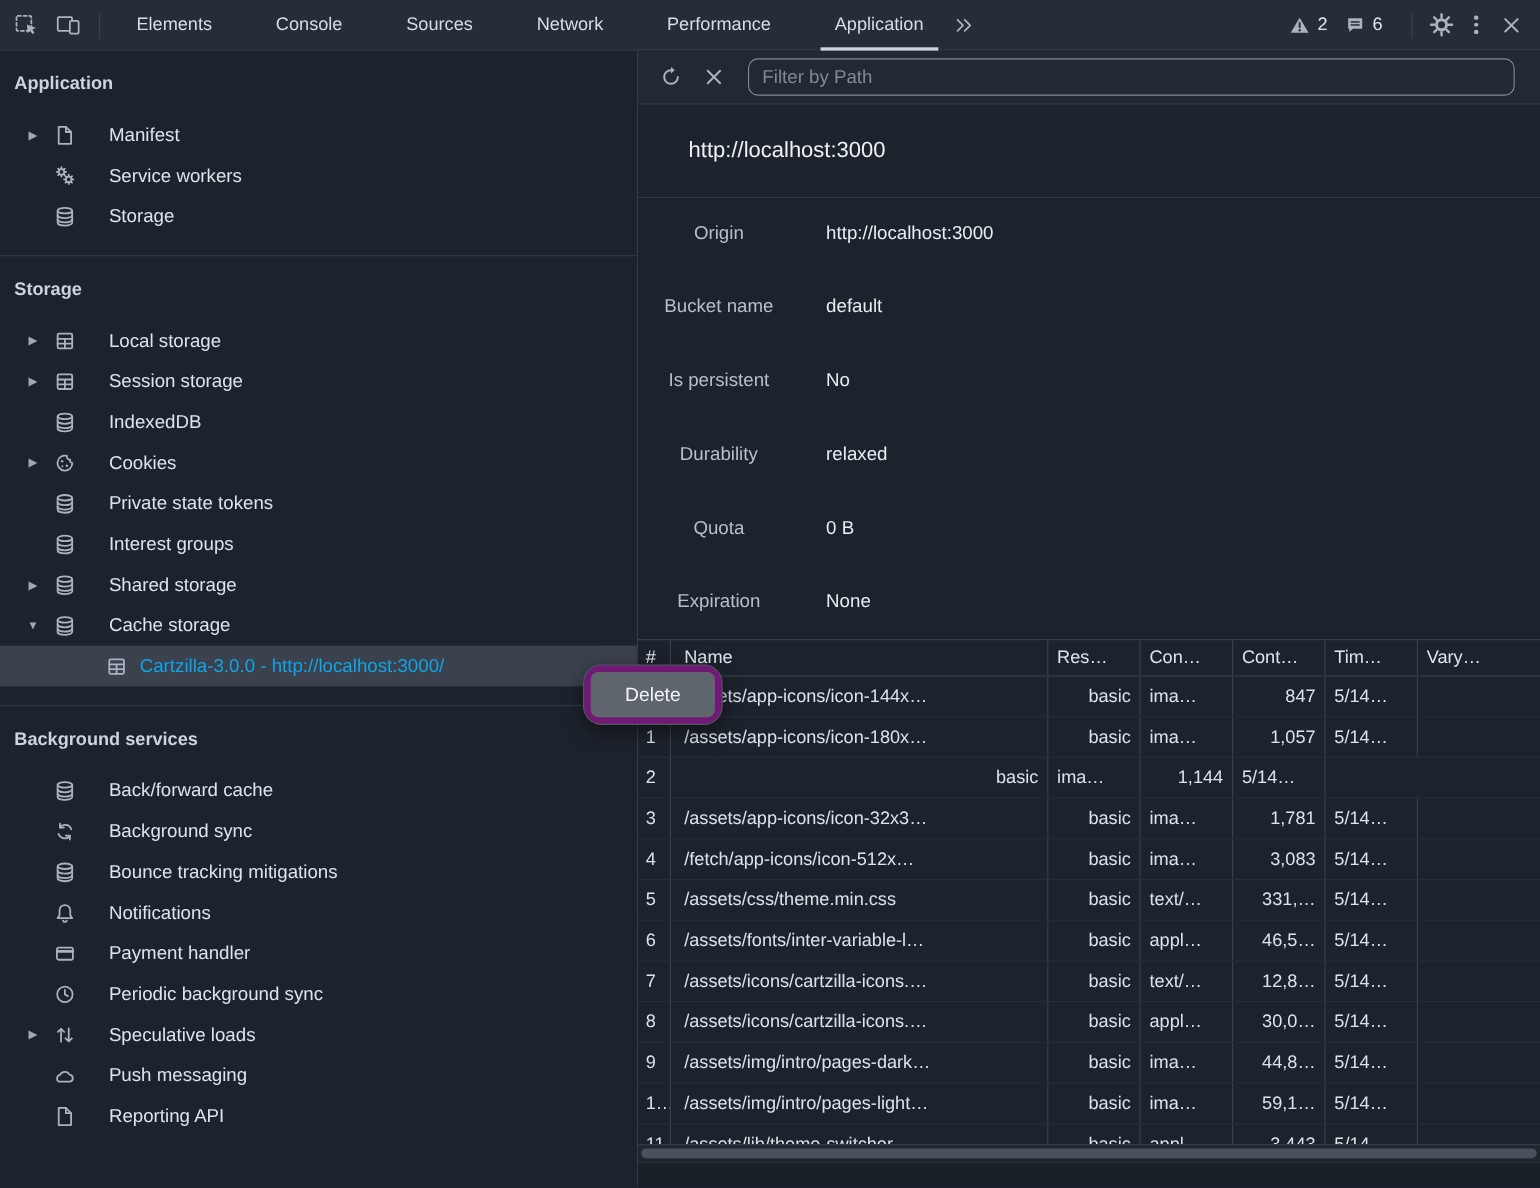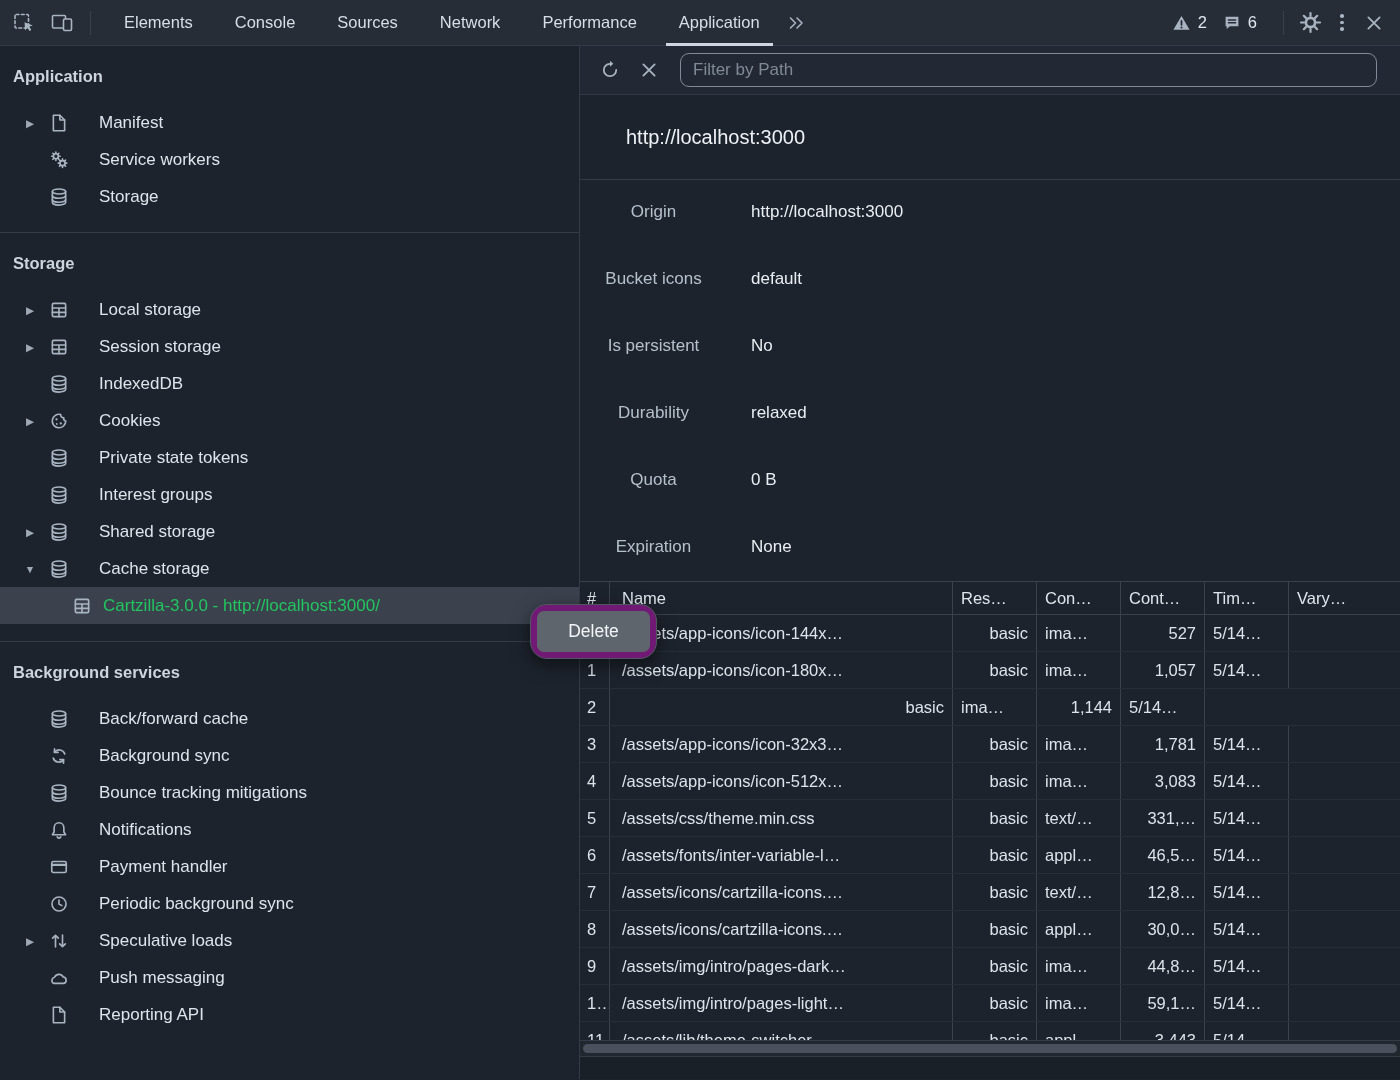--- a/index.html
+++ b/index.html
@@ -10,21 +10,21 @@
   }
   *{box-sizing:border-box; margin:0; padding:0;}
   body{background:#000; font-family:"Liberation Sans","DejaVu Sans",sans-serif;}
   .devtools{position:relative; width:1400px; height:1080px; background:var(--bg); color:var(--text); overflow:hidden;}
 
   
   .top-toolbar{height:46px; background:var(--toolbar); border-bottom:1px solid var(--border2); display:flex; align-items:center;}
   .tbtn{display:flex; align-items:center; justify-content:center; width:32px; height:32px; color:var(--icon); flex:none; cursor:pointer;}
   .tbtn svg{display:block;}
   .vsep{width:1px; height:24px; background:var(--border); margin:0 12px; flex:none;}
-  .tabs{display:flex; height:46px; align-items:stretch;}
+  .tabs{display:flex; height:46px; align-items:stretch;gap:16px;}
   .tab{padding:0 21px; line-height:44px; font-size:16.5px; color:#d7dee6; position:relative; cursor:pointer; white-space:nowrap;}
   .tab.active::after{content:""; position:absolute; left:8px; right:8px; bottom:0; height:2.5px; background:#cfd6df;}
   .tool-right{margin-left:auto; display:flex; align-items:center; padding-right:10px;}
   .count-group{display:flex; align-items:center; gap:7px; margin-right:16px; cursor:pointer;}
   .count-group .num{font-size:16.5px; color:#dfe5ec;}
   .kebab{display:flex; flex-direction:column; gap:3px; align-items:center; justify-content:center;}
   .kebab i{width:3.5px; height:3.5px; border-radius:50%; background:var(--icon);}
 
   
   .body{display:flex; height:1033px;}
@@ -35,21 +35,21 @@
   .side-section{padding:16px 0 17px; border-bottom:1px solid var(--border2);}
   .side-section.last{border-bottom:none;}
   .side-header{height:28px; line-height:28px; padding-left:13px; margin-bottom:14px; font-weight:600; font-size:16.5px; color:#ccd4dd;}
   .item{height:37px; display:flex; align-items:center; cursor:pointer; color:#dde4eb; white-space:nowrap;}
   .exp{width:16px; margin-left:22px; flex:none; text-align:center; font-size:10.5px; color:#9fa9b5;}
   .ic{width:20px; height:20px; margin-left:11px; flex:none; color:var(--icon);}
   .ic svg{width:20px; height:20px; display:block; fill:none; stroke:currentColor; stroke-width:1.3; stroke-linecap:round; stroke-linejoin:round;}
   .lbl{margin-left:30px;}
   .item.child .ic{margin-left:34px;}
   .item.child .lbl{margin-left:11px;}
-  .item.selected{background:var(--sel); color:#22c55e;}
+  .item.selected{background:var(--sel); color:#0ea5e9;padding-left:24px;}
 
   
   .panel-toolbar{height:49px; flex:none; background:var(--toolbar2); border-bottom:1px solid var(--border2); display:flex; align-items:center; padding-left:17px;}
   .pbtn{width:26px; height:26px; display:flex; align-items:center; justify-content:center; color:var(--icon); flex:none; cursor:pointer;}
   .filter-input{flex:1; height:34px; margin-left:18px; margin-right:23px; background:transparent; border:1px solid #7f8a96; border-radius:9px; padding:0 12px; font-size:17px; color:var(--text); font-family:inherit; outline:none;}
   .filter-input::placeholder{color:#7f8a96;}
 
   .origin-block{height:85px; flex:none; border-bottom:1px solid var(--border2); display:flex; align-items:center; padding-left:46px; font-size:20px; color:var(--white);}
 
   .kv{height:401px; flex:none; padding-top:12px; font-size:17px;}
@@ -412,21 +412,21 @@
       <div class="origin-block">
         <span>http://localhost:3000</span>
       </div>
 
       <div class="kv">
         <div class="kv-row">
           <span class="kv-label">Origin</span>
           <span class="kv-value">http://localhost:3000</span>
         </div>
         <div class="kv-row">
-          <span class="kv-label">Bucket icons</span>
+          <span class="kv-label">Bucket name</span>
           <span class="kv-value">default</span>
         </div>
         <div class="kv-row">
           <span class="kv-label">Is persistent</span>
           <span class="kv-value">No</span>
         </div>
         <div class="kv-row">
           <span class="kv-label">Durability</span>
           <span class="kv-value">relaxed</span>
         </div>
@@ -449,21 +449,21 @@
           <span class="th">Cont…</span>
           <span class="th">Tim…</span>
           <span class="th">Vary…</span>
         </div>
         <div class="tbody">
           <div class="tr">
             <span class="td c-num">0</span>
               <span class="td c-name">/assets/app-icons/icon-144x…</span>
               <span class="td c-res">basic</span>
               <span class="td">ima…</span>
-              <span class="td c-len">527</span>
+              <span class="td c-len">847</span>
               <span class="td">5/14…</span>
               <span class="td"></span>
           </div>
           <div class="tr">
             <span class="td c-num">1</span>
               <span class="td c-name">/assets/app-icons/icon-180x…</span>
               <span class="td c-res">basic</span>
               <span class="td">ima…</span>
               <span class="td c-len">1,057</span>
               <span class="td">5/14…</span>
@@ -481,21 +481,21 @@
             <span class="td c-num">3</span>
               <span class="td c-name">/assets/app-icons/icon-32x3…</span>
               <span class="td c-res">basic</span>
               <span class="td">ima…</span>
               <span class="td c-len">1,781</span>
               <span class="td">5/14…</span>
               <span class="td"></span>
           </div>
           <div class="tr">
             <span class="td c-num">4</span>
-              <span class="td c-name">/assets/app-icons/icon-512x…</span>
+              <span class="td c-name">/fetch/app-icons/icon-512x…</span>
               <span class="td c-res">basic</span>
               <span class="td">ima…</span>
               <span class="td c-len">3,083</span>
               <span class="td">5/14…</span>
               <span class="td"></span>
           </div>
           <div class="tr">
             <span class="td c-num">5</span>
               <span class="td c-name">/assets/css/theme.min.css</span>
               <span class="td c-res">basic</span>

